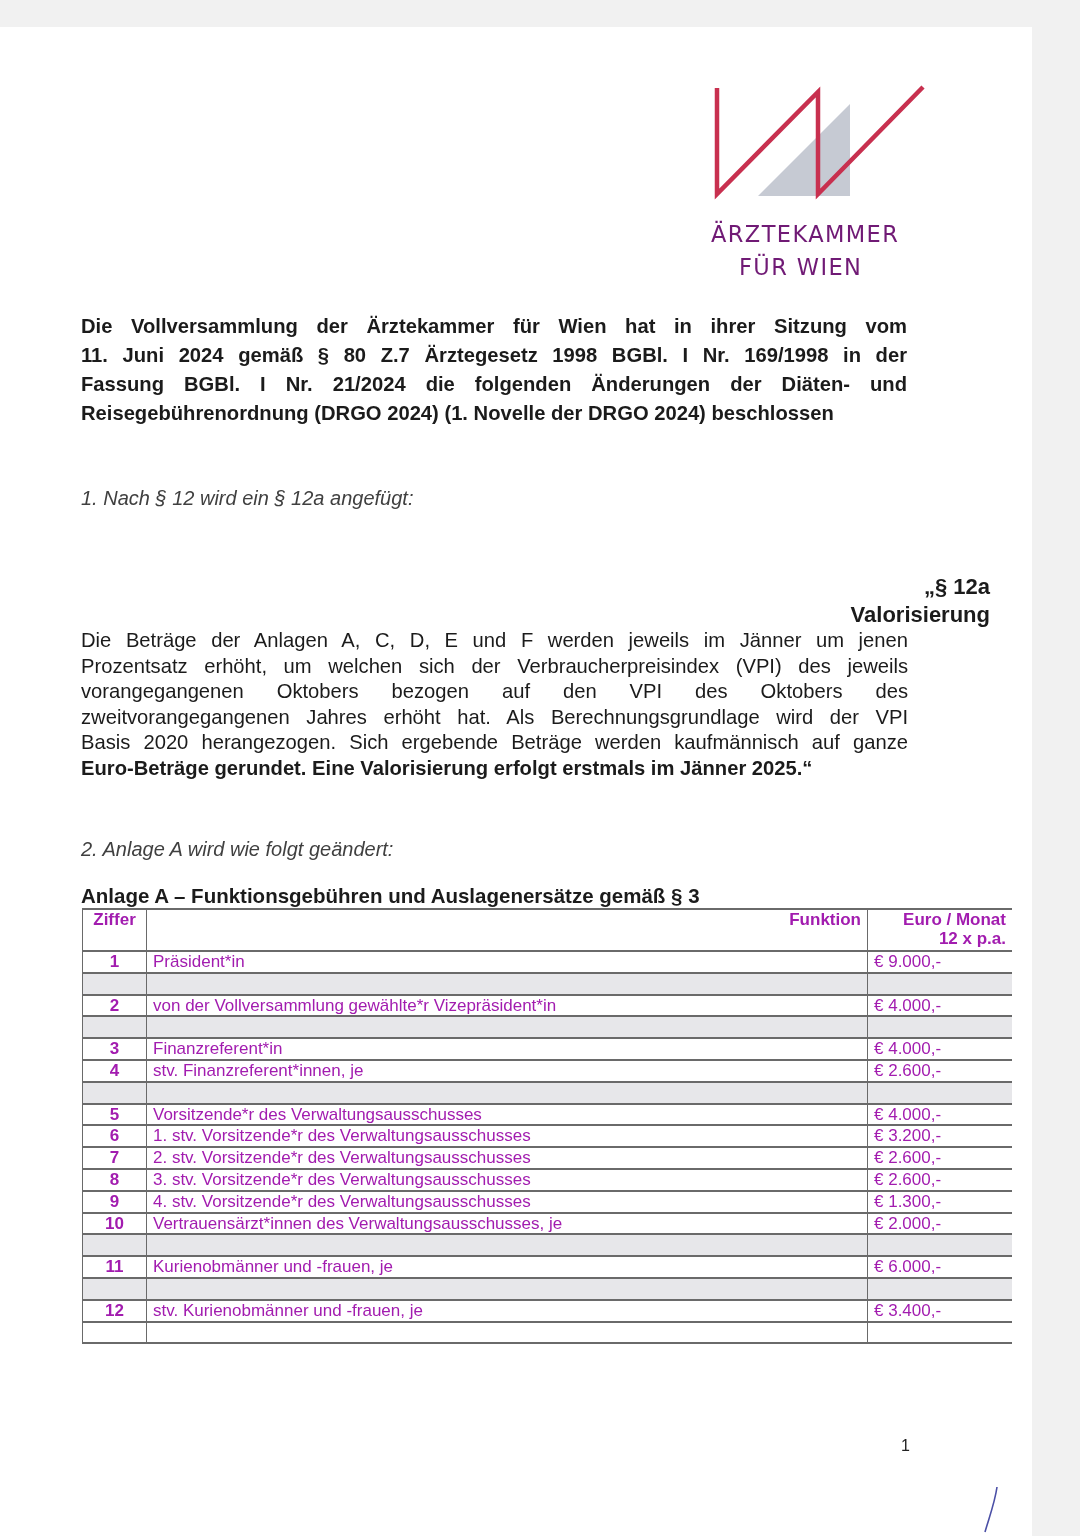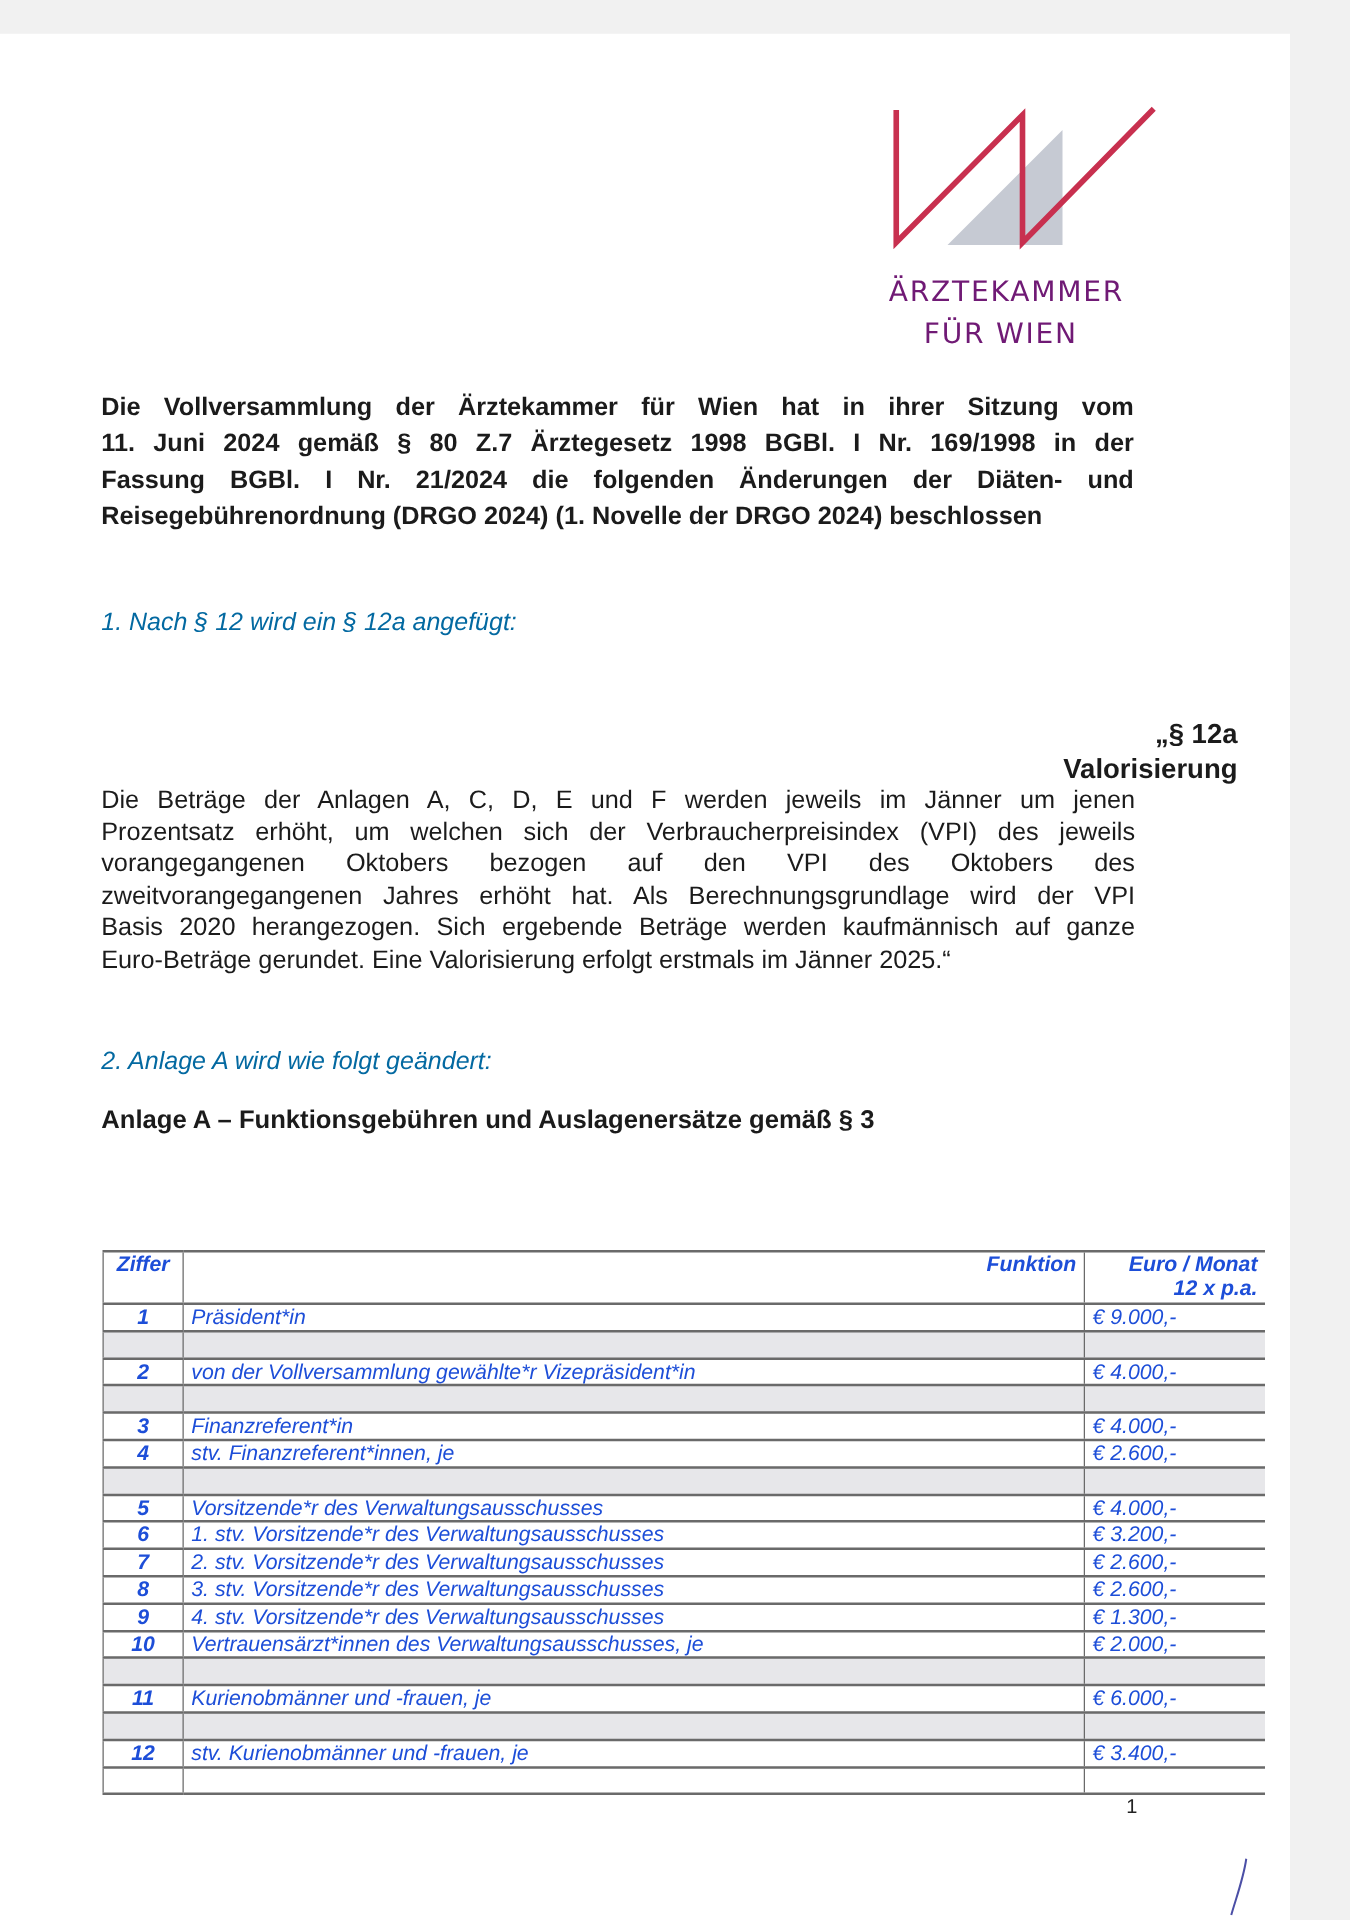--- a/index.html
+++ b/index.html
@@ -21,40 +21,40 @@
 
   .intro {
     position:absolute; left:81px; top:312px; width:826px;
     font-weight:bold; font-size:20.2px; line-height:29px; text-align:justify;
     text-align-last:left;
   }
   .intro span { display:block; text-align:justify; text-align-last:justify; }
   .intro span.last { text-align-last:left; }
 
   .item-heading {
-    position:absolute; left:81px; font-style:italic; font-size:20px; color:#0369a1;
+    position:absolute; left:81px; font-style:italic; font-size:20px; color:#404040;
   }
   .item1 { top:487px; }
   .item2 { top:838px; }
 
   .section-head {
     position:absolute; left:0; width:990px; text-align:right; font-weight:bold; font-size:22px; line-height:26px;margin-top:27px;
   }
   .sh1 { top:547px; }
   .sh2 { top:575px; }
 
   .body-para { position:absolute; left:81px; top:628px; width:827px; font-size:20.2px; line-height:25.5px; }
   .body-para span { display:block; text-align:justify; text-align-last:justify; white-space:nowrap; }
-  .body-para span.free { text-align-last:left; }
+  .body-para span.free { text-align-last:left;font-weight:bold; }
 
   .anlage-title { position:absolute; left:81px; top:884px; font-weight:bold; font-size:20.5px; }
 
   table.fees {
-    position:absolute; left:82px; top:1000px; width:930px; border-collapse:collapse;
-    font-size:17px; color:#1d4ed8;font-style:italic;
+    position:absolute; left:82px; top:908px; width:930px; border-collapse:collapse;
+    font-size:17px; color:#a21caf;
   }
   table.fees td, table.fees th {
     border-top:2px solid #6a6a6a; border-bottom:2px solid #6a6a6a;
     padding:0 6px; height:19.8px; line-height:19px; vertical-align:top;
   }
   table.fees td:first-child, table.fees th:first-child { border-left:1.5px solid #6a6a6a; }
   table.fees td.c-z, table.fees th.c-z { border-right:1.5px solid #6a6a6a; }
   table.fees td.c-f, table.fees th.c-f { border-right:1.5px solid #6a6a6a; }
   th { text-align:right; font-weight:bold; }
   th.c-z { width:51px; text-align:center; font-size:17px; vertical-align:middle; }

